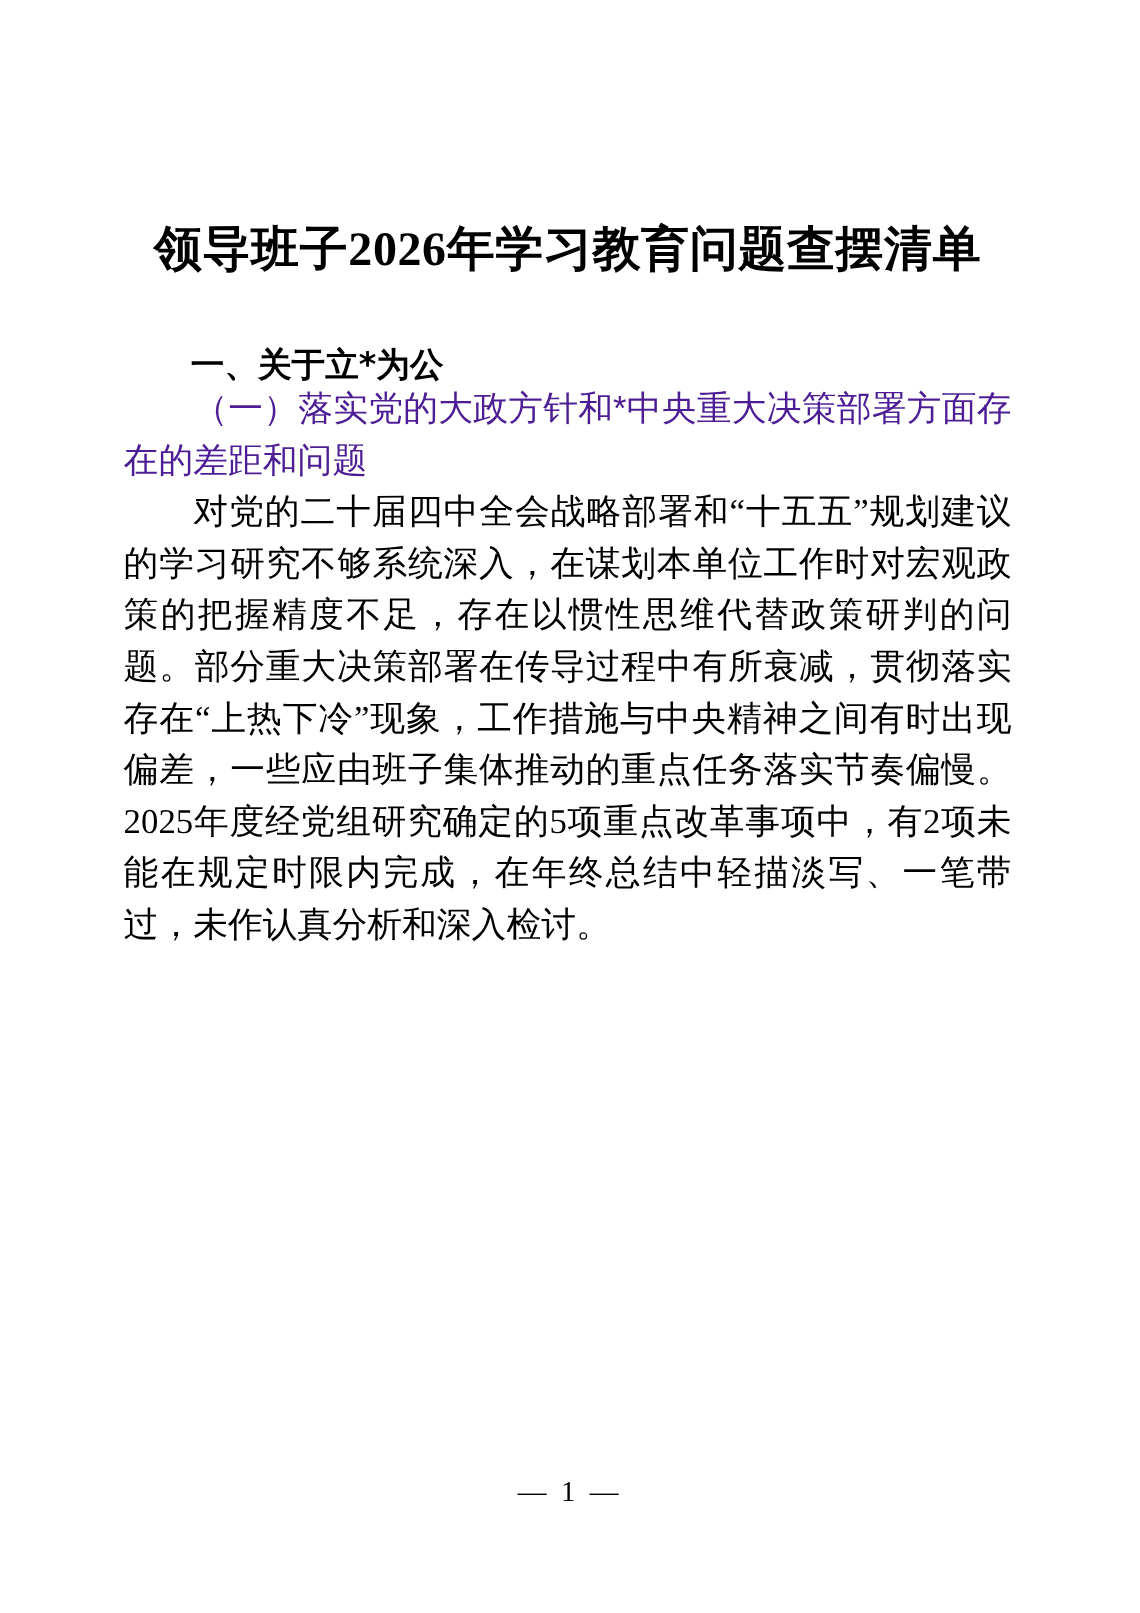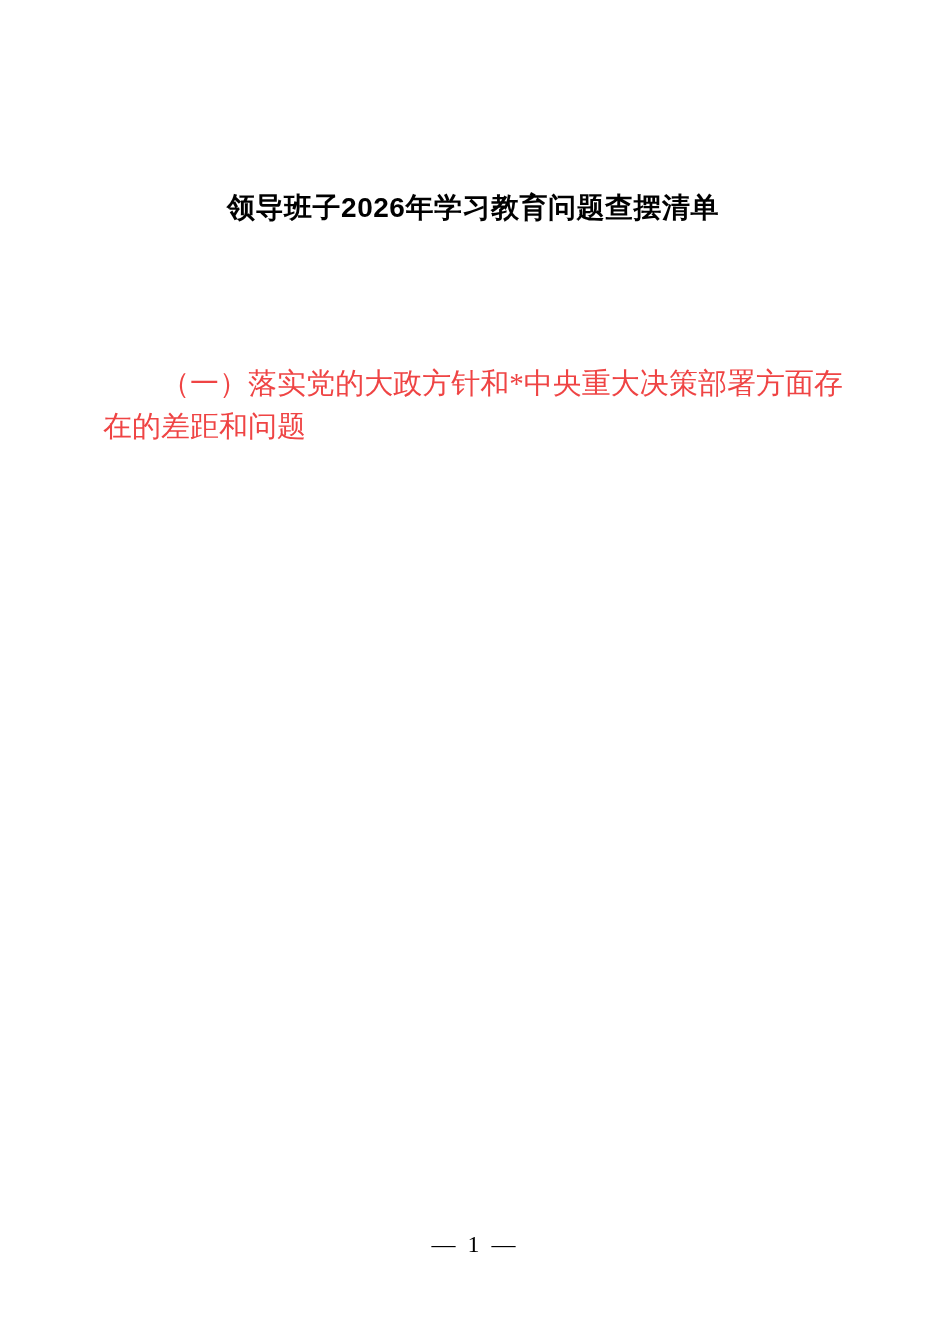--- a/index.html
+++ b/index.html
@@ -24,23 +24,23 @@
     background: #ffffff;
   }
 
   
   .doc-title {
     position: absolute;
     left: 103px;
     top: 162px;
     width: 740px;
     text-align: center;
-    font-family: Liberation Sans, sans-serif;
+    font-family: Liberation Serif, serif;
     font-weight: 700;
-    font-size: 28px;
+    font-size: 40px;
     line-height: 52px;
     letter-spacing: 0.5px;
     color: #000;
     margin-top: 20px;
   }
 
   
   .section-heading {
     position: absolute;
     left: 103px;
@@ -63,23 +63,23 @@
     font-size: 29px;
     line-height: 43px;
     text-align: justify;
     text-justify: inter-character;
     text-indent: 58px;
     color: #000;
     letter-spacing: 0px;
   }
 
   .sub-heading { position: absolute; left: 103px; width: 740px;
-    font-family: Liberation Serif, serif;
+    font-family: Liberation Sans, sans-serif;
     font-size: 29px; line-height: 43px; text-align: justify;
-    text-justify: inter-character; text-indent: 58px; color:#ef4444;margin-top:42px; }
+    text-justify: inter-character; text-indent: 58px; color:#4c1d95; }
 
   .p-sub1   { top: 320px; }
   .p-para1  { top: 406px; }
   .p-sub2   { top: 766px; }
   .p-para2  { top: 852px; }
 
   
   .page-footer {
     position: absolute;
     left: 0;
@@ -93,21 +93,23 @@
     letter-spacing: 3px;
   }
 </style>
 </head>
 <body>
 
 <div class="page">
 
   <h1 class="doc-title">领导班子2026年学习教育问题查摆清单</h1>
 
+  <div class="section-heading h-1">一、关于立*为公</div>
 
   <div class="sub-heading p-sub1">（一）落实党的大政方针和*中央重大决策部署方面存在的差距和问题</div>
 
+  <div class="body-block p-para1">对党的二十届四中全会战略部署和“十五五”规划建议的学习研究不够系统深入，在谋划本单位工作时对宏观政策的把握精度不足，存在以惯性思维代替政策研判的问题。部分重大决策部署在传导过程中有所衰减，贯彻落实存在“上热下冷”现象，工作措施与中央精神之间有时出现偏差，一些应由班子集体推动的重点任务落实节奏偏慢。2025年度经党组研究确定的5项重点改革事项中，有2项未能在规定时限内完成，在年终总结中轻描淡写、一笔带过，未作认真分析和深入检讨。</div>
 
 
 
   <div class="page-footer">— 1 —</div>
 
 </div>
 
 </body></html>

